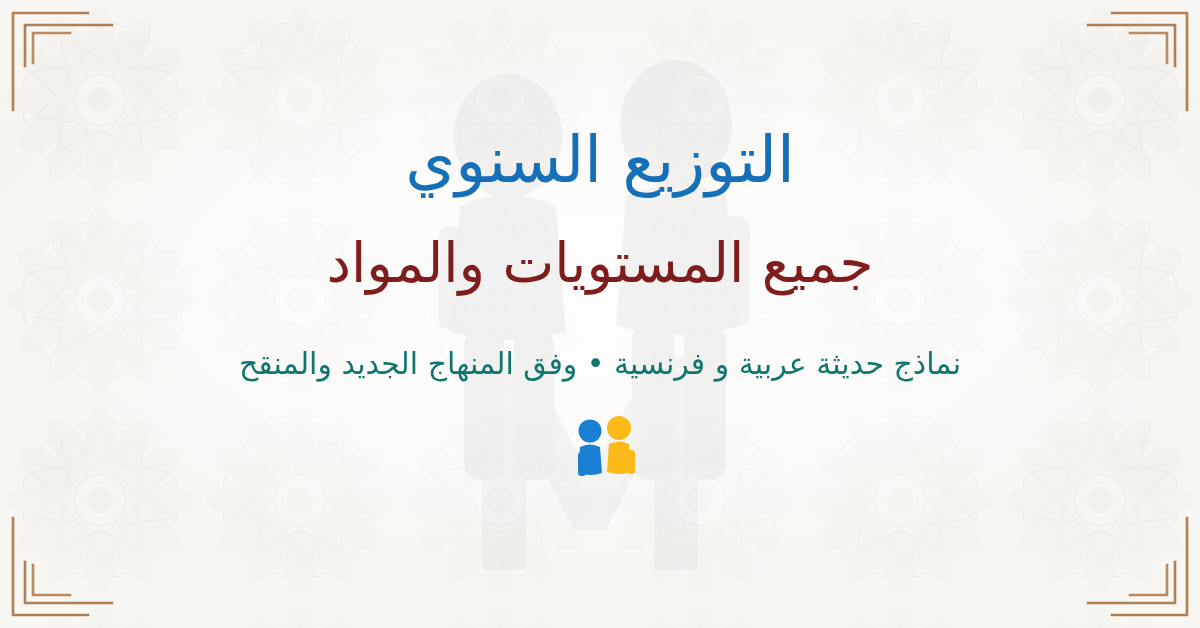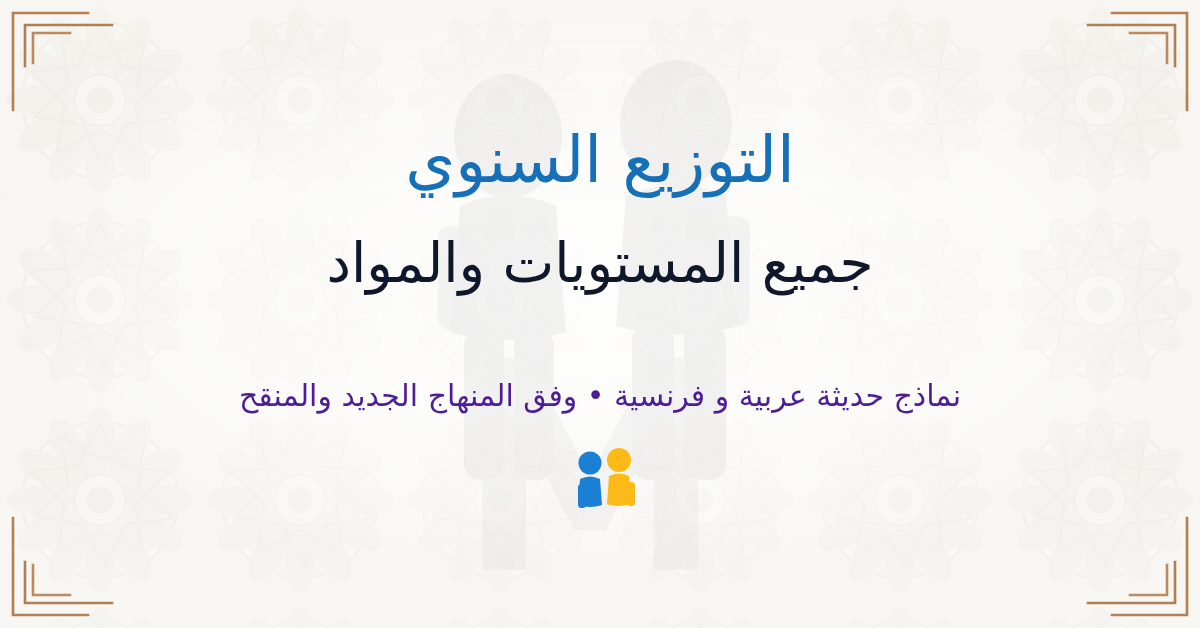--- a/index.html
+++ b/index.html
@@ -87,33 +87,33 @@
     direction:rtl;
     white-space:nowrap;
   }
 
   .title-sub {
     margin-top:42px;
     font-family:"DejaVu Sans", sans-serif;
     font-size:55px;
     line-height:1.02;
     font-weight:400;
-    color:#0f172a;
+    color:#7f1d1d;
     text-align:center;
     direction:rtl;
     white-space:nowrap;
   }
 
   .tagline {
-    margin-top:88px;
+    margin-top:56px;
     font-family:"DejaVu Sans", sans-serif;
     font-size:30px;
     line-height:1.1;
     font-weight:400;
-    color:#4c1d95;
+    color:#0f766e;
     text-align:right;
     direction:rtl;
     white-space:nowrap;
   }
 
   
   #brand {
     margin-top:36px;
     display:flex;
     align-items:flex-end;

